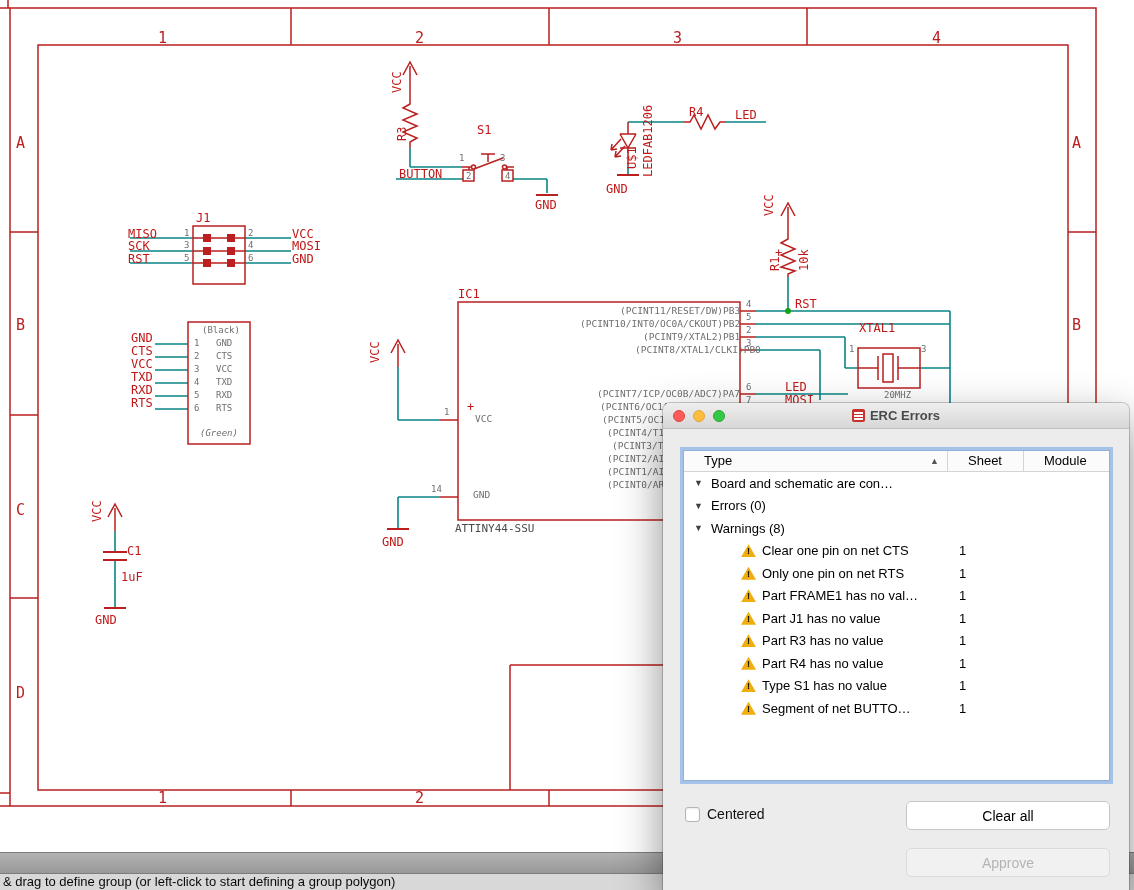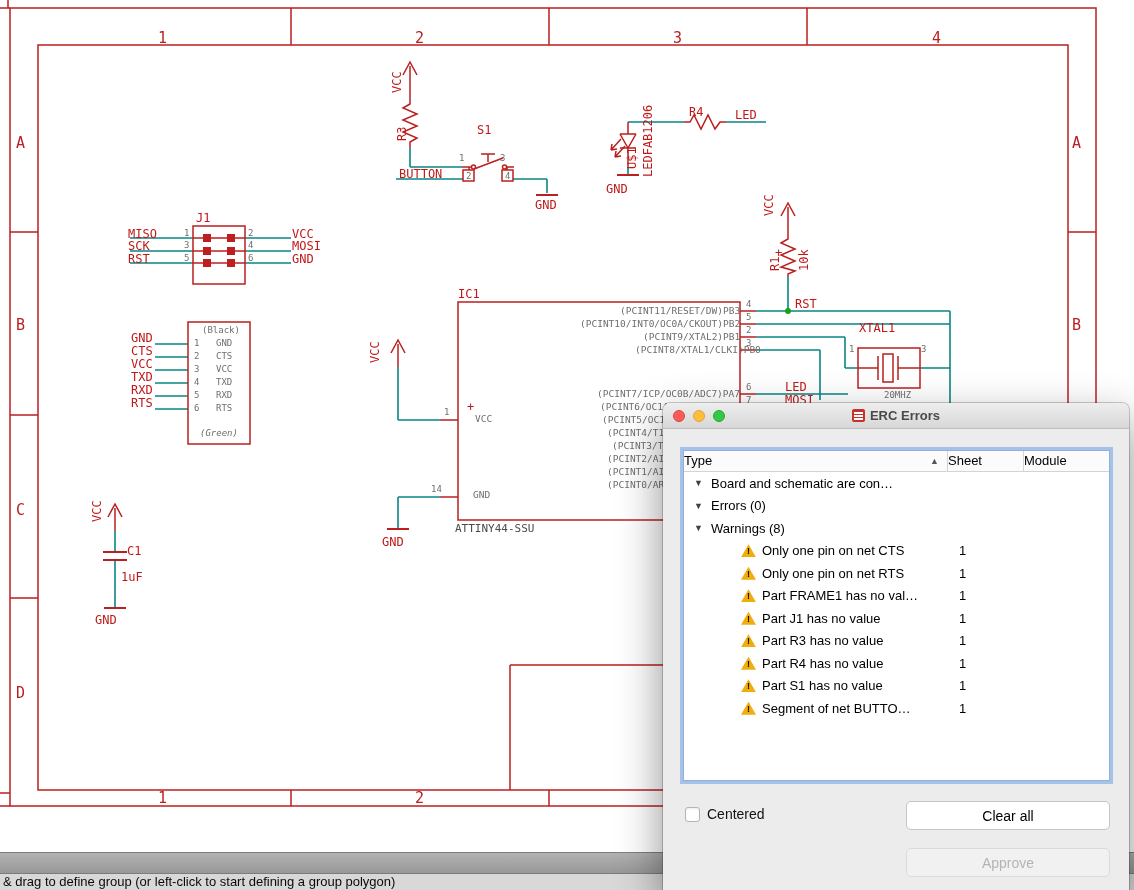--- a/index.html
+++ b/index.html
@@ -35,21 +35,21 @@
   .title-wrap{margin:8px auto;display:flex;align-items:center;gap:5px;font-size:13px;font-weight:bold;color:#494949;}
   .doc-icon{width:13px;height:13px;border-radius:2px;background:#c8322e;position:relative;}
   .doc-icon::after{content:"";position:absolute;left:2px;right:2px;top:3px;height:1.5px;background:#fff;
        box-shadow:0 3px 0 #fff,0 6px 0 #fff;}
   .dialog-body{position:relative;height:461px;}
   .erc-table{position:absolute;left:20px;top:21px;width:427px;height:331px;background:#fff;
        border:1px solid #8fb0da;box-shadow:0 0 0 3px rgba(110,160,230,.55);box-sizing:border-box;
        font-size:13px;color:#000;overflow:hidden;}
   .erc-header{display:grid;grid-template-columns:263px 76px 88px;height:20px;line-height:19px;
        background:#fbfbfb;border-bottom:1px solid #d4d4d4;}
-  .erc-header .h{padding-left:0;position:relative;box-sizing:border-box;}
+  .erc-header .h{padding-left:20px;position:relative;box-sizing:border-box;}
   .erc-header .h.b{border-left:1px solid #d4d4d4;}
   .sort-icon{position:absolute;right:8px;top:1px;font-size:9px;color:#555;}
   .erc-row{display:grid;grid-template-columns:263px 76px 88px;height:22.5px;align-items:center;}
   .ct{display:flex;align-items:center;overflow:hidden;white-space:nowrap;}
   .ct.group{padding-left:10px;gap:5px;}
   .ct.child{padding-left:57px;gap:6px;}
   .disc{font-size:9px;color:#3f3f3f;width:12px;flex:0 0 12px;}
   .warn{position:relative;width:15px;height:13px;flex:0 0 15px;background:#f0ad0e;
        clip-path:polygon(50% 0,100% 100%,0 100%);}
   .warn i{position:absolute;left:0;right:0;top:2px;font-style:normal;font-weight:700;font-size:9px;
@@ -287,21 +287,21 @@
               <span>Warnings (8)</span>
             </div>
             <div class="cs"></div>
             <div class="cm"></div>
           </div>
           <div class="erc-row">
             <div class="ct child">
               <span class="warn">
                 <i>!</i>
               </span>
-              <span>Only one pin on net CTS</span>
+              <span>Clear one pin on net CTS</span>
             </div>
             <div class="cs">1</div>
             <div class="cm"></div>
           </div>
           <div class="erc-row">
             <div class="ct child">
               <span class="warn">
                 <i>!</i>
               </span>
               <span>Only one pin on net RTS</span>
@@ -347,21 +347,21 @@
               <span>Part R4 has no value</span>
             </div>
             <div class="cs">1</div>
             <div class="cm"></div>
           </div>
           <div class="erc-row">
             <div class="ct child">
               <span class="warn">
                 <i>!</i>
               </span>
-              <span>Part S1 has no value</span>
+              <span>Type S1 has no value</span>
             </div>
             <div class="cs">1</div>
             <div class="cm"></div>
           </div>
           <div class="erc-row">
             <div class="ct child">
               <span class="warn">
                 <i>!</i>
               </span>
               <span>Segment of net BUTTO…</span>

